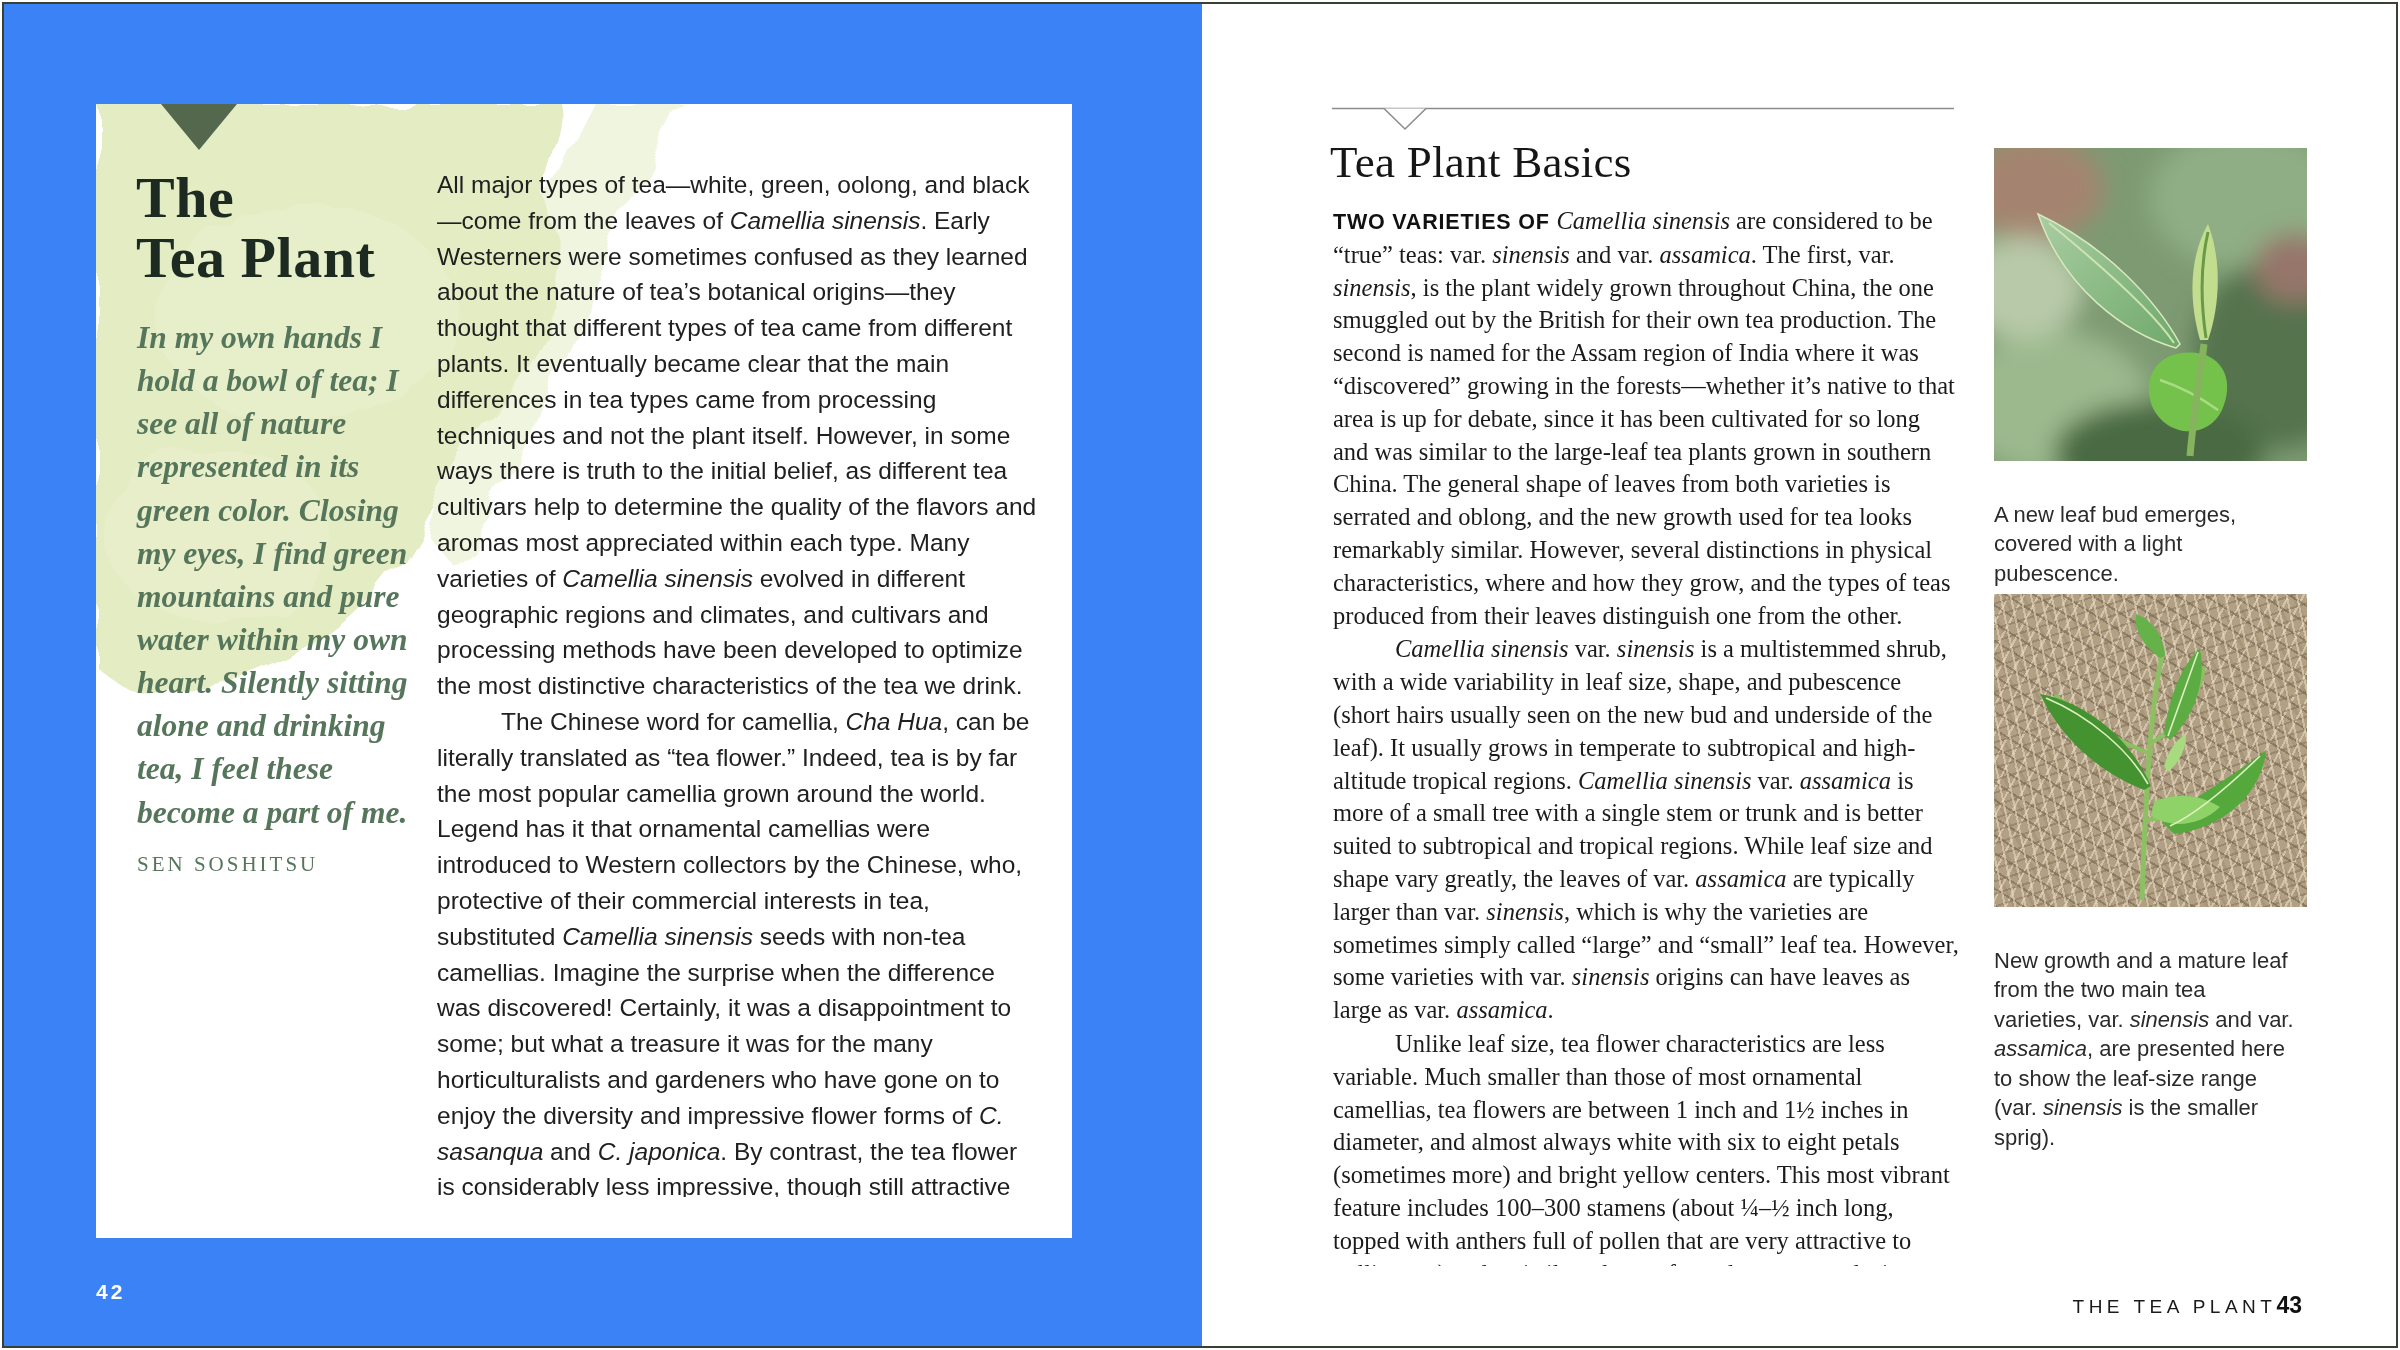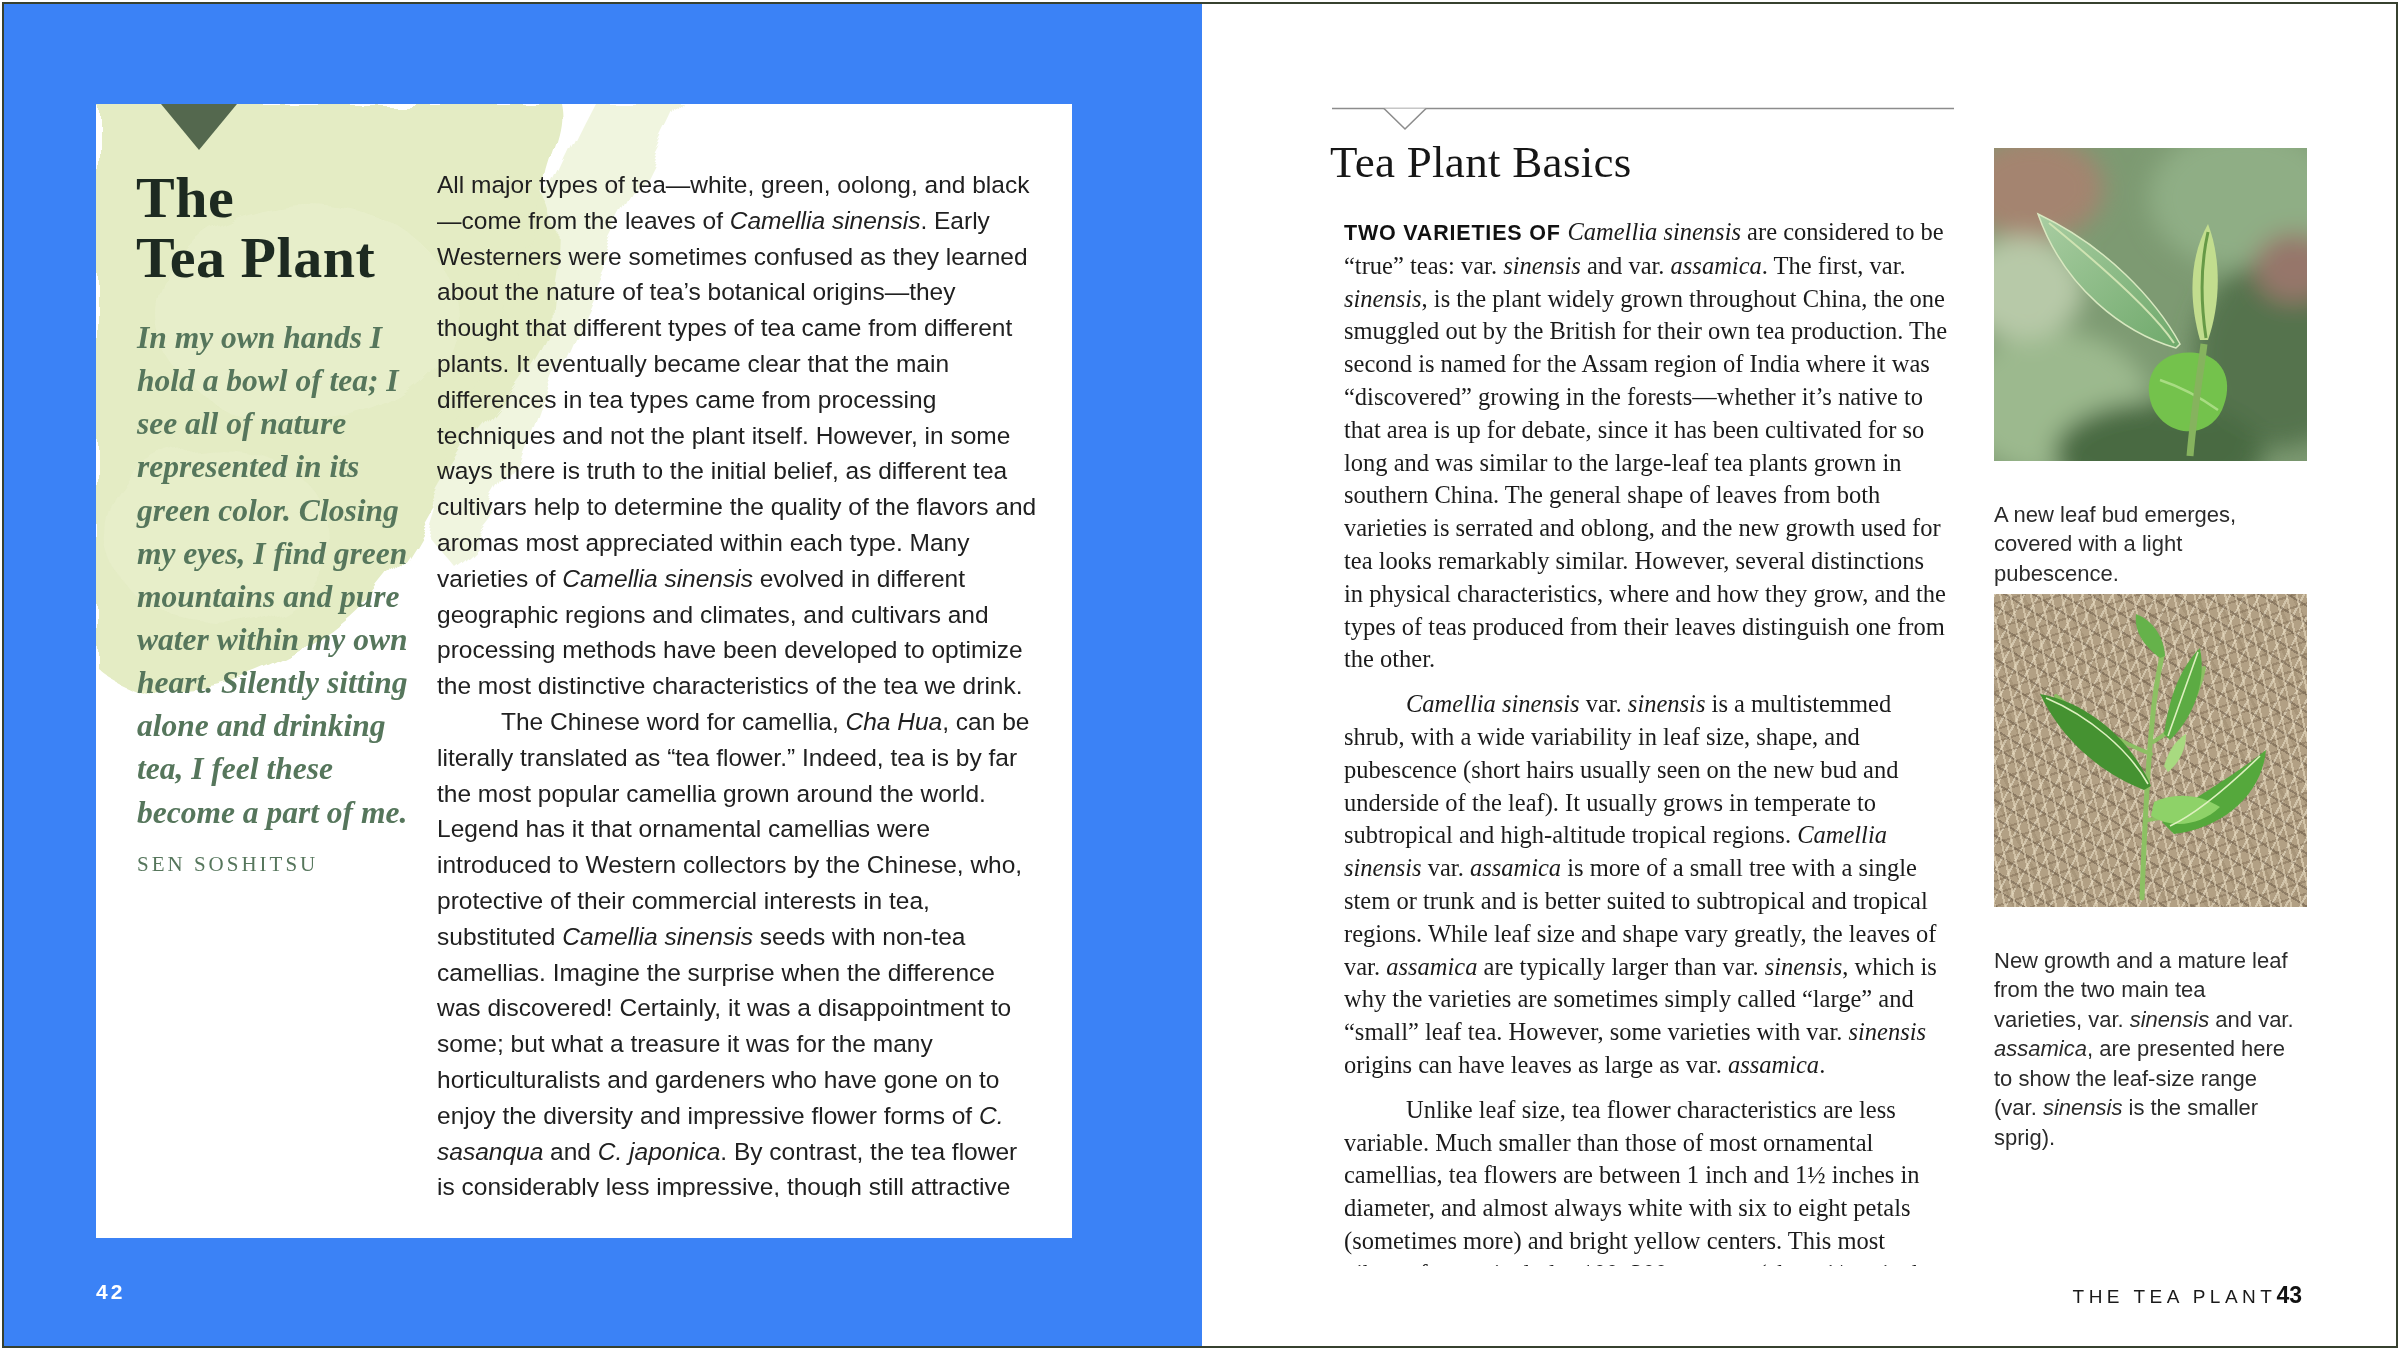--- a/index.html
+++ b/index.html
@@ -30,21 +30,21 @@
   .folio-left{position:absolute;left:92px;top:1276px;color:#ffffff;font-weight:700;
               font-size:21px;letter-spacing:3px;}
 
   
   .page-right{position:absolute;left:1202px;top:4px;right:4px;bottom:4px;background:#ffffff;}
   .rule-svg{position:absolute;left:130px;top:103px;}
   .heading-right{position:absolute;left:128px;top:132px;font-family:"Liberation Serif",serif;
                  font-weight:400;font-size:45px;color:#161616;letter-spacing:.3px;}
   .body-right{position:absolute;left:130px;top:200px;width:628px;height:1062px;overflow:hidden;
               font-family:"Liberation Serif",serif;font-size:24.5px;line-height:32.8px;color:#1b1b1b;}
-  .body-right p{margin:12px;}
+  .body-right p{margin:1px;}
   .body-right p + p{text-indent:62px;}
   .body-right em{font-style:italic;}
   .lead-in{font-family:"Liberation Sans",sans-serif;font-weight:700;font-size:21.5px;
            letter-spacing:.8px;color:#111;}
   .photo{position:absolute;left:792px;width:313px;height:313px;overflow:hidden;}
   .photo-top{top:144px;}
   .photo-bottom{top:590px;
       background-color:#b2a084;
       background-image:
         repeating-linear-gradient(78deg, rgba(234,221,194,.55) 0 2px, rgba(0,0,0,0) 2px 10px),
@@ -52,21 +52,21 @@
         repeating-linear-gradient(32deg, rgba(84,68,52,.38) 0 2px, rgba(0,0,0,0) 2px 15px),
         repeating-linear-gradient(118deg, rgba(240,231,208,.5) 0 2px, rgba(0,0,0,0) 2px 13px),
         repeating-linear-gradient(62deg, rgba(158,140,112,.5) 0 3px, rgba(0,0,0,0) 3px 17px);}
   .caption{position:absolute;left:792px;width:302px;font-family:"Liberation Sans",sans-serif;
            font-size:22px;line-height:1.34;color:#2b2b2b;}
   .caption em{font-style:italic;}
   .caption-top{top:474px;}
   .caption-bottom{top:920px;}
   .folio-right{position:absolute;right:94px;top:1278px;display:flex;align-items:baseline;}
   .folio-right .running-head{font-size:19px;letter-spacing:4.5px;color:#1a1a1a;}
-  .folio-right .page-num{font-size:23px;font-weight:700;color:#111;}
+  .folio-right .page-num{font-size:23px;font-weight:700;color:#111;margin-top:10px;}
 </style>
 </head>
 <body>
 
 <div class="stage">
 
   <div class="page-left">
     <div class="content-box">
 
       <svg class="splash-svg" width="976" height="1134" viewBox="0 0 976 1134">

